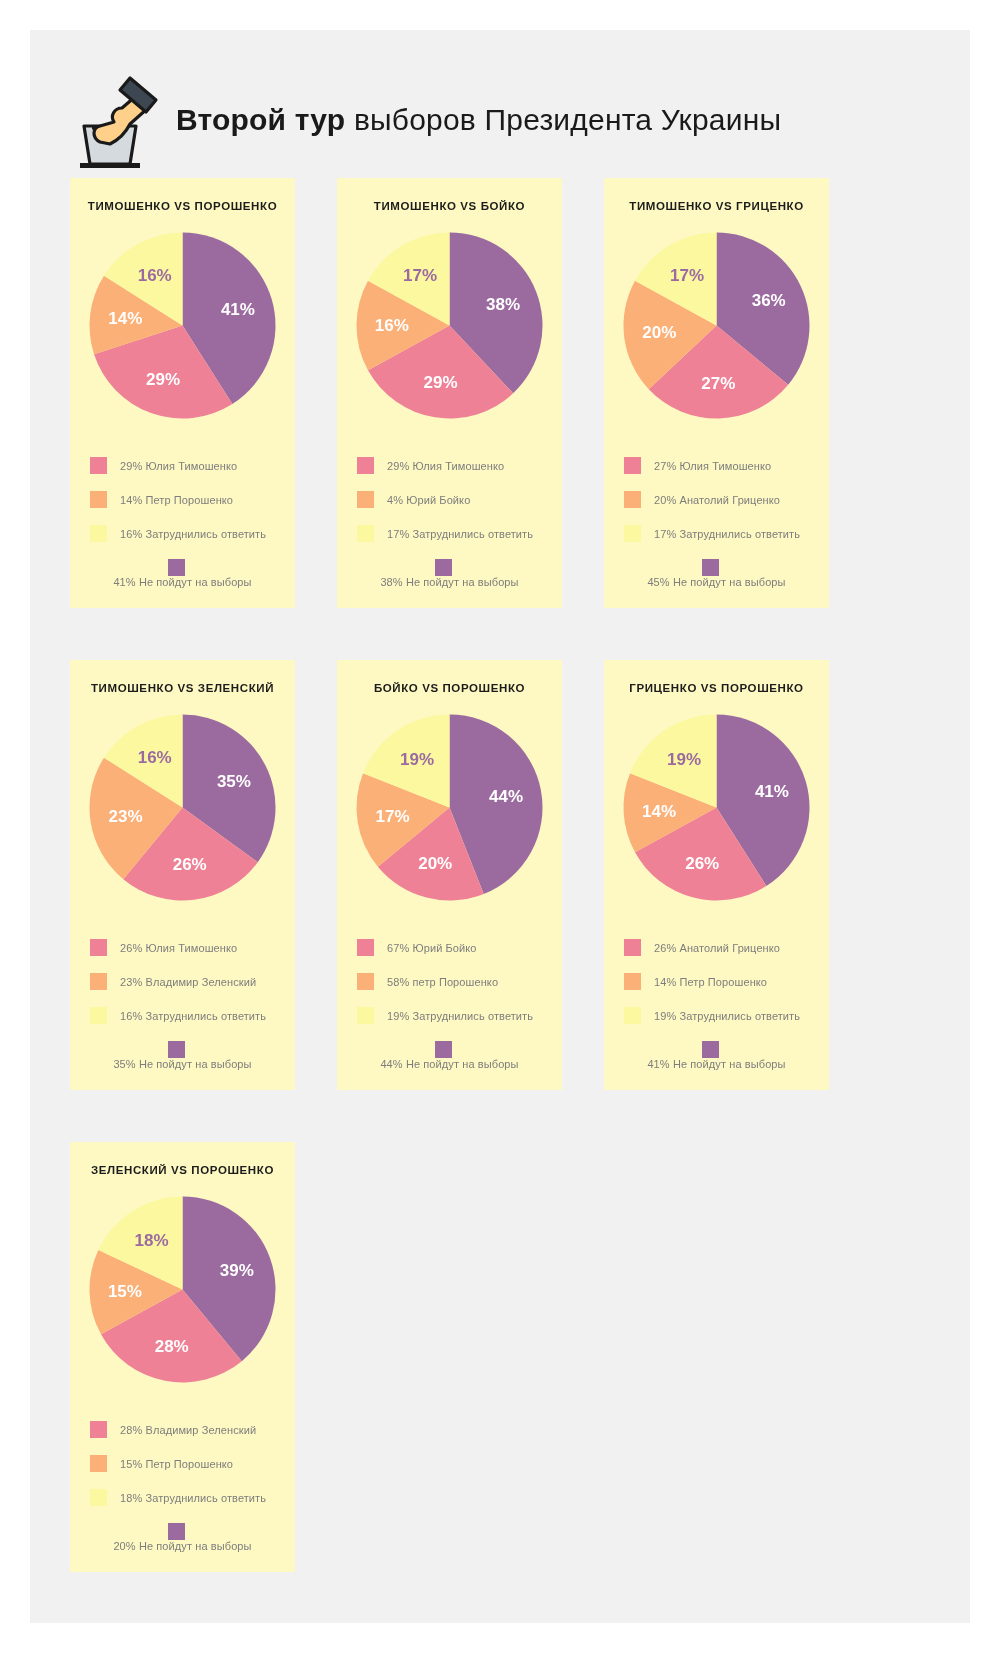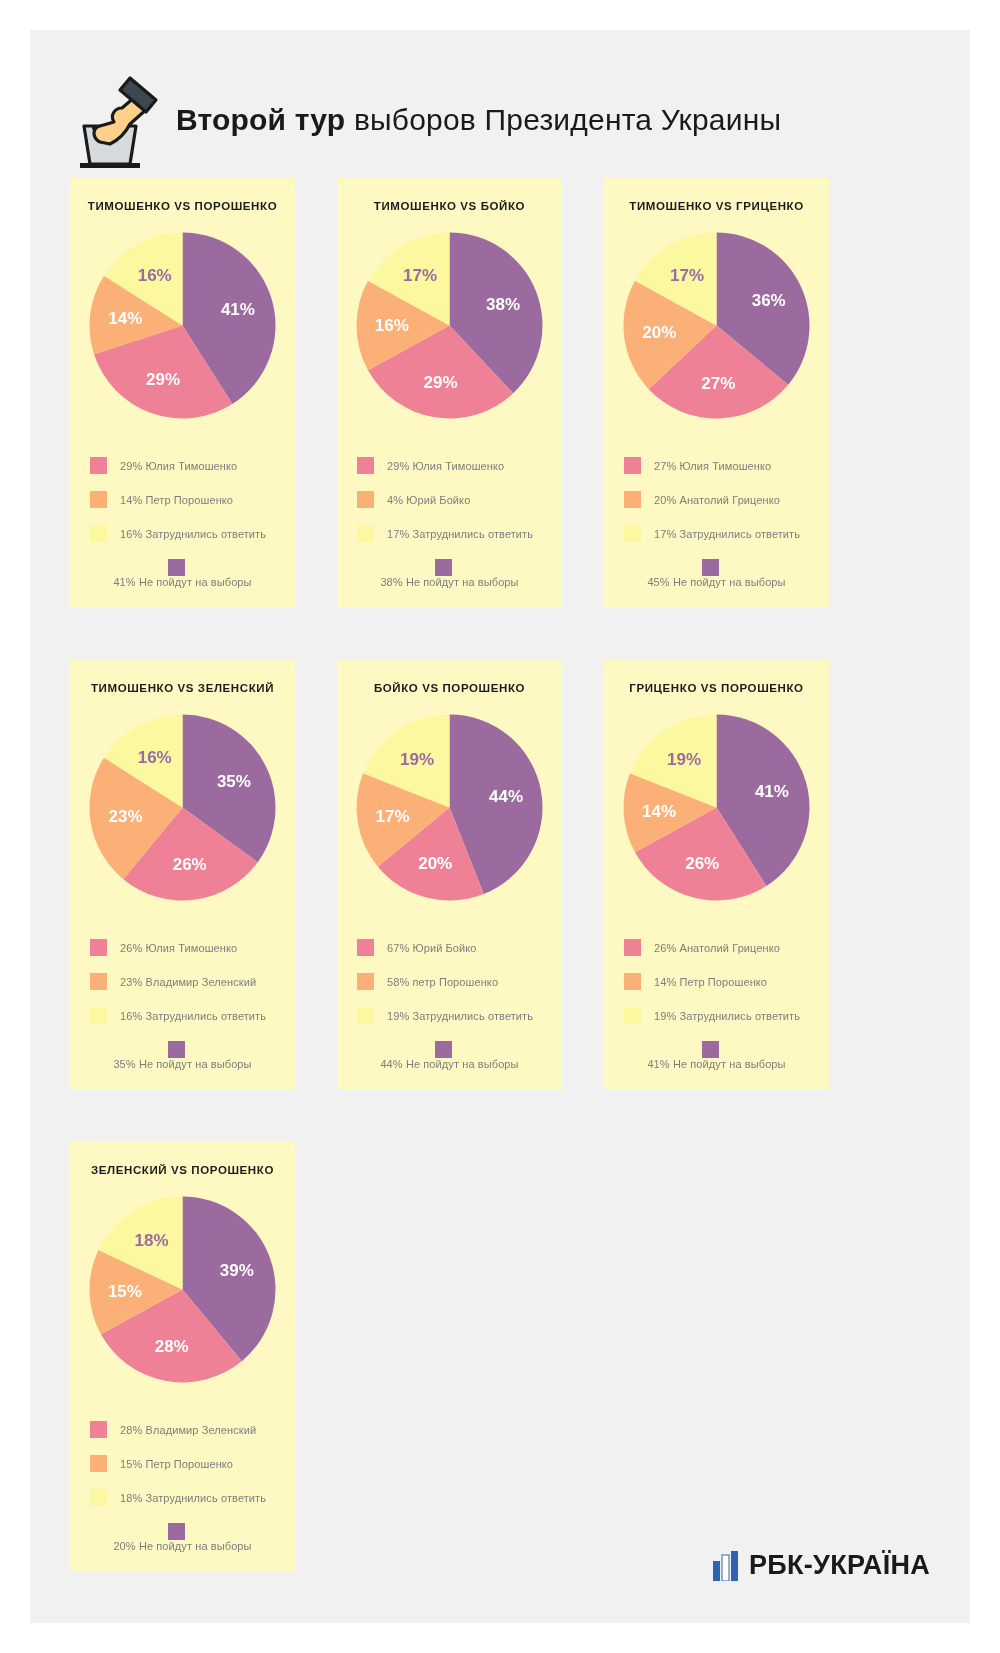--- a/index.html
+++ b/index.html
@@ -354,24 +354,14 @@
             </div>
             <div class="legend-row">
               <span class="swatch" style="background: rgb(155, 107, 160);"></span>
               <span class="legend-text">20% Не пойдут на выборы</span>
             </div>
           </div>
         </div>
     </div>
   </div>
 
-  <div class="footer">
-    <span class="logo-mark">
-      <svg viewBox="0 0 26 30" width="26" height="30">
-        <rect x="0" y="10" width="7" height="20" fill="#2e63b0"></rect>
-        <rect x="9" y="4" width="7" height="26" fill="#ffffff" stroke="#2e63b0" stroke-width="1"></rect>
-        <rect x="18" y="0" width="7" height="30" fill="#2e63b0"></rect>
-      </svg>
-    </span>
-    <span class="logo-text">РБК-УКРАЇНА</span>
-  </div>
 
 </div>
 
 </body></html>

